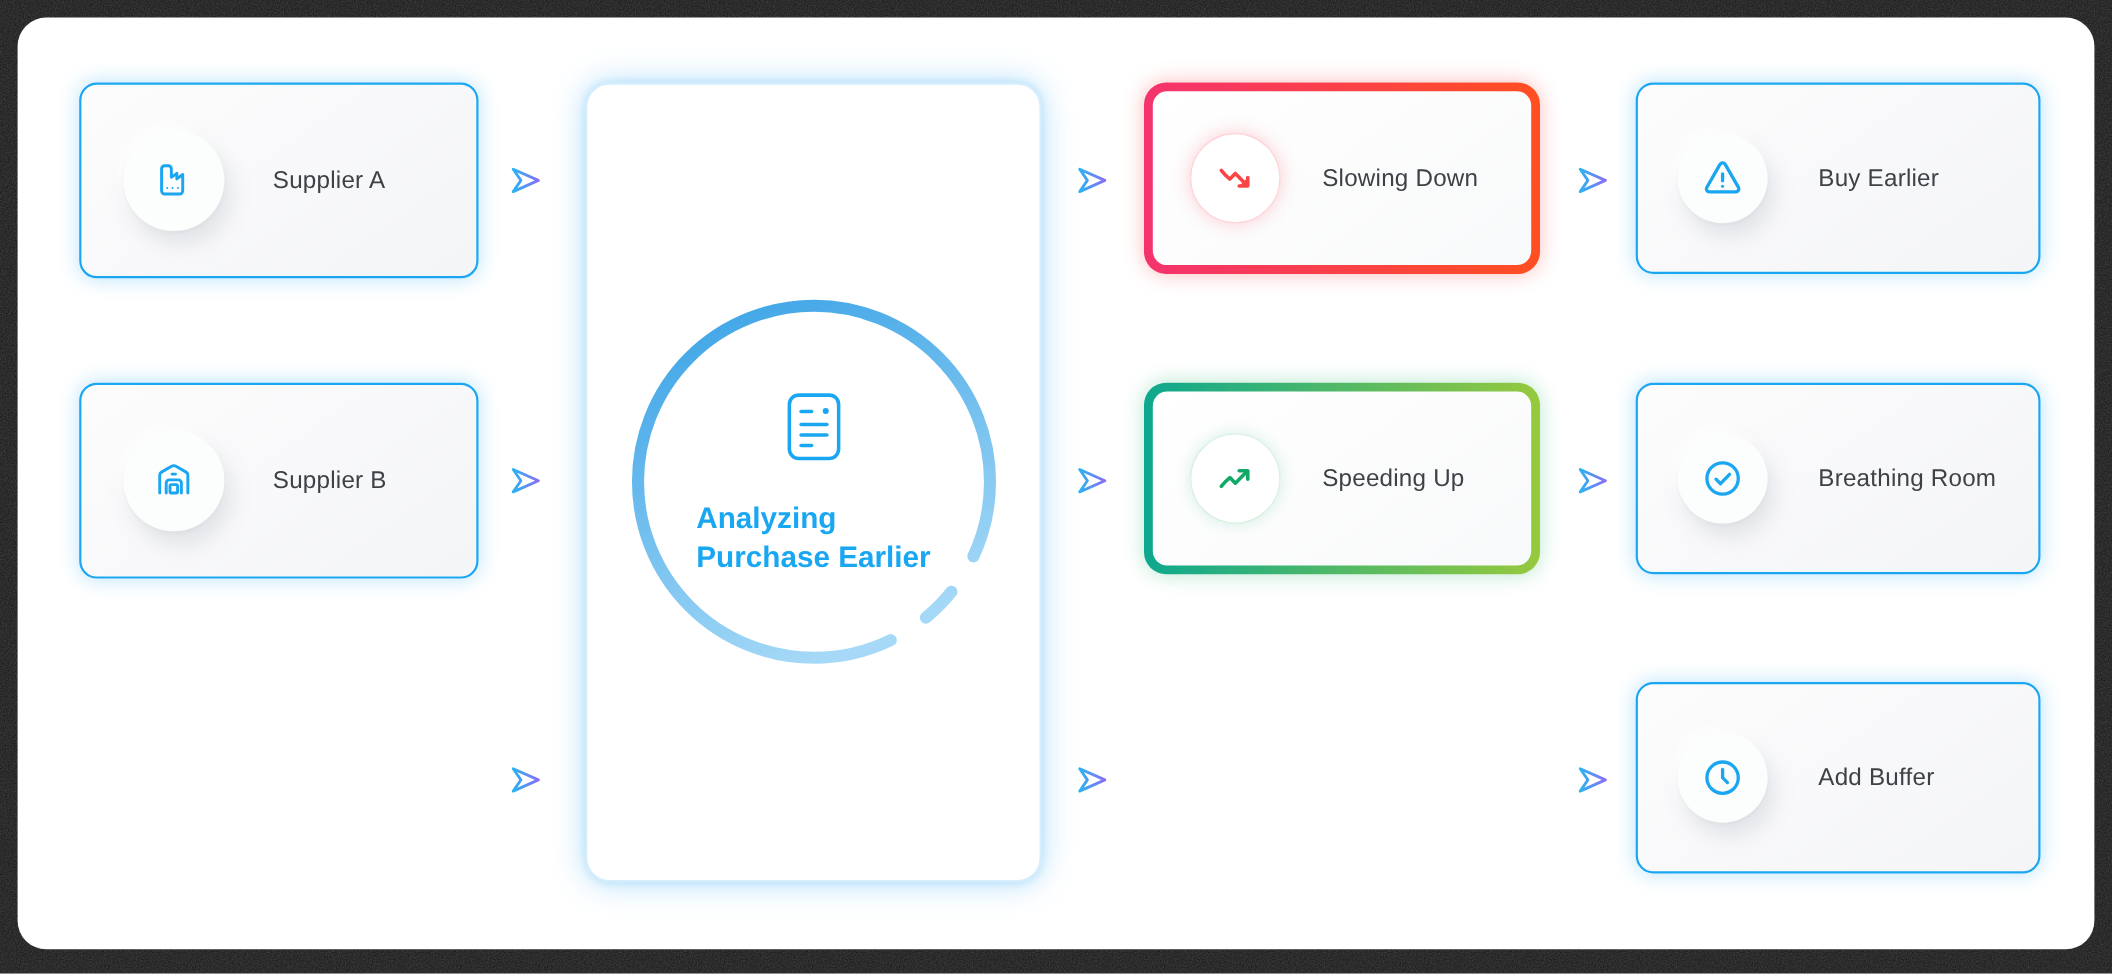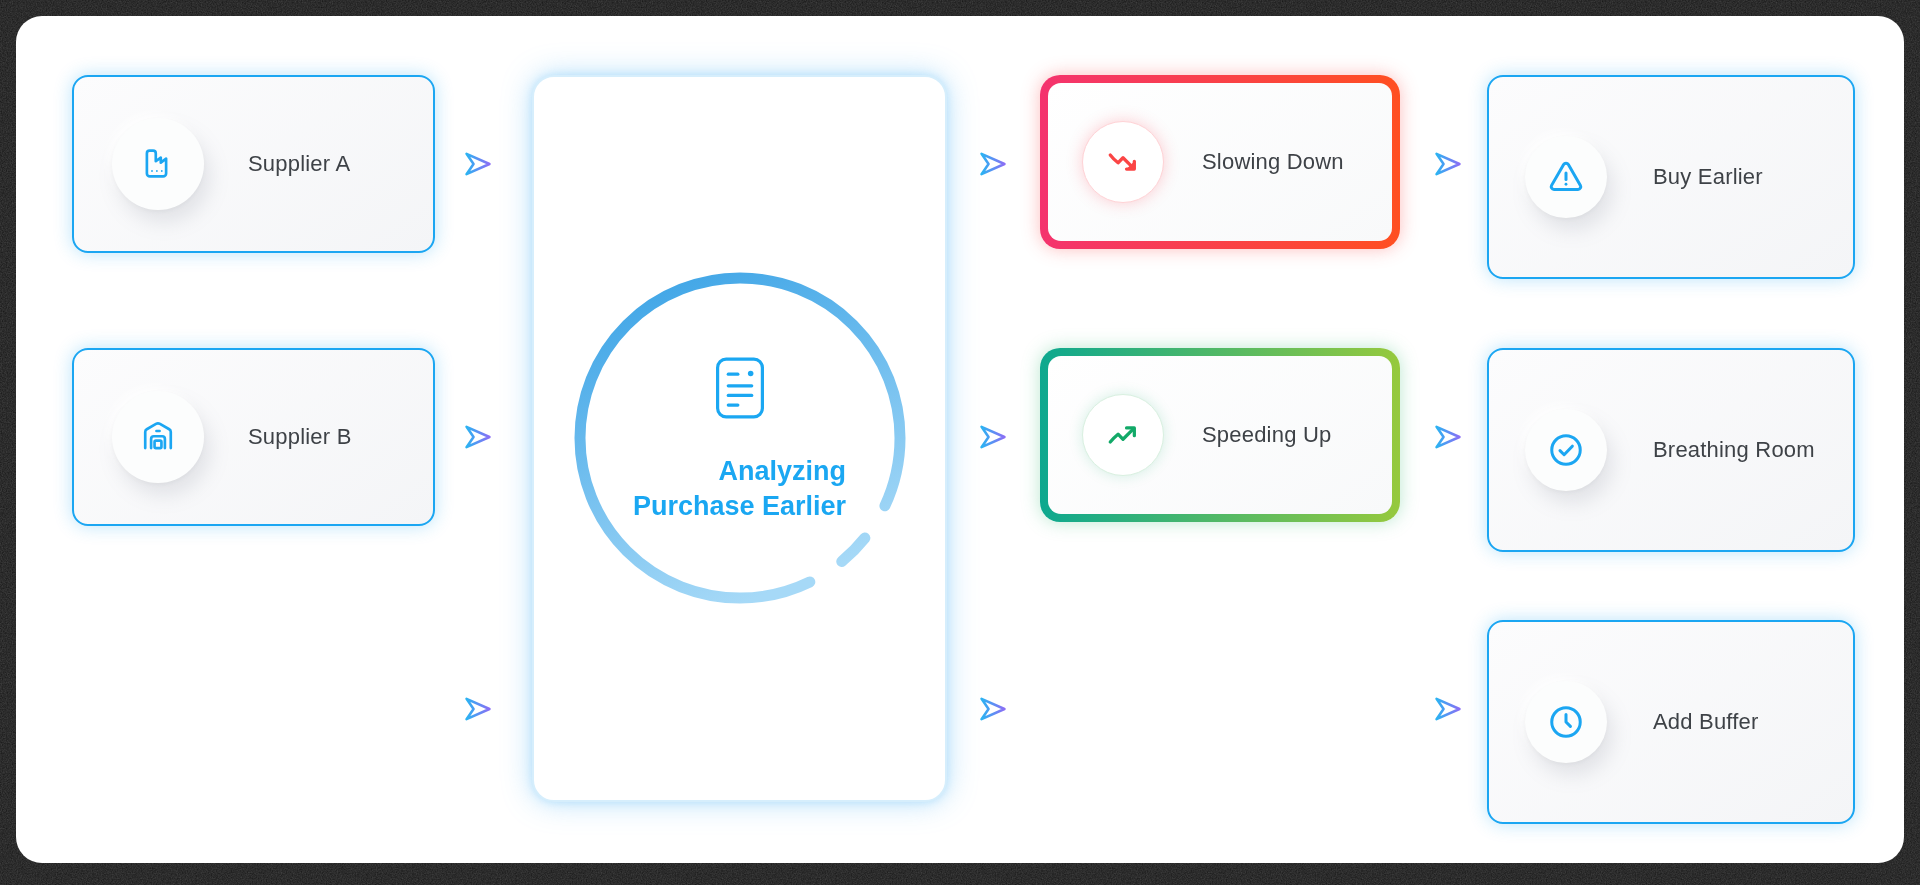--- a/index.html
+++ b/index.html
@@ -46,41 +46,41 @@
     border-radius:22px;background:#ffffff;
     border:2px solid #d6eefc;
     box-shadow:0 0 30px rgba(80,180,245,.40), 0 0 8px rgba(120,200,250,.35);
   }
   .ring-wrap{position:absolute;left:34px;top:189px;width:344px;height:344px;}
   .center-content{
     position:absolute;left:0;top:279px;width:100%;
     display:flex;flex-direction:column;align-items:center;gap:34px;
   }
   .center-title{
-    font-size:27px;font-weight:bold;color:#1aa7f2;text-align:right;line-height:1.3;
+    font-size:27px;font-weight:bold;color:#1aa7f2;text-align:left;line-height:1.3;
   }
   
   .trend{left:1024px;width:360px;height:174px;border-radius:20px;padding:8px;display:block;}
   .trend-red{background:linear-gradient(90deg,#f4336e,#ff4f21);box-shadow:0 0 18px rgba(250,70,70,.35);}
   .trend-green{background:linear-gradient(90deg,#0da88f,#96c93d);box-shadow:0 0 18px rgba(60,190,120,.35);}
   .trend-orange{background:linear-gradient(90deg,#f1472b,#f2b01e);box-shadow:0 0 18px rgba(245,140,40,.35);}
   .trend-inner{
     width:100%;height:100%;box-sizing:border-box;border-radius:13px;
     background:linear-gradient(145deg,#ffffff,#f8f9fa);
     display:flex;align-items:center;padding-left:34px;gap:38px;
   }
   .trend-circle{
     width:80px;height:80px;border-radius:50%;background:#ffffff;flex:0 0 auto;
     display:flex;align-items:center;justify-content:center;
   }
   .tc-red{border:1.5px solid #ffd3d6;box-shadow:0 0 16px rgba(251,60,80,.25);}
   .tc-green{border:1.5px solid #d9f0e0;box-shadow:0 0 14px rgba(20,170,110,.18);}
   .tc-orange{border:1.5px solid #ffdfc6;box-shadow:0 0 16px rgba(250,120,30,.25);}
   
-  .act{left:1471px;width:368px;height:204px;border-radius:16px;padding-left:36px;gap:46px;}
+  .act{left:1471px;width:368px;height:174px;border-radius:16px;padding-left:36px;gap:46px;}
   .act .icon-circle{width:82px;height:82px;}
   .act-label{max-width:165px;}
   .trend-label{max-width:225px;}
 </style>
 </head>
 <body>
 
 <svg width="0" height="0" style="position:absolute" aria-hidden="true">
   <defs>
     <linearGradient id="arrowGrad" x1="0" y1="0" x2="1" y2="0">

